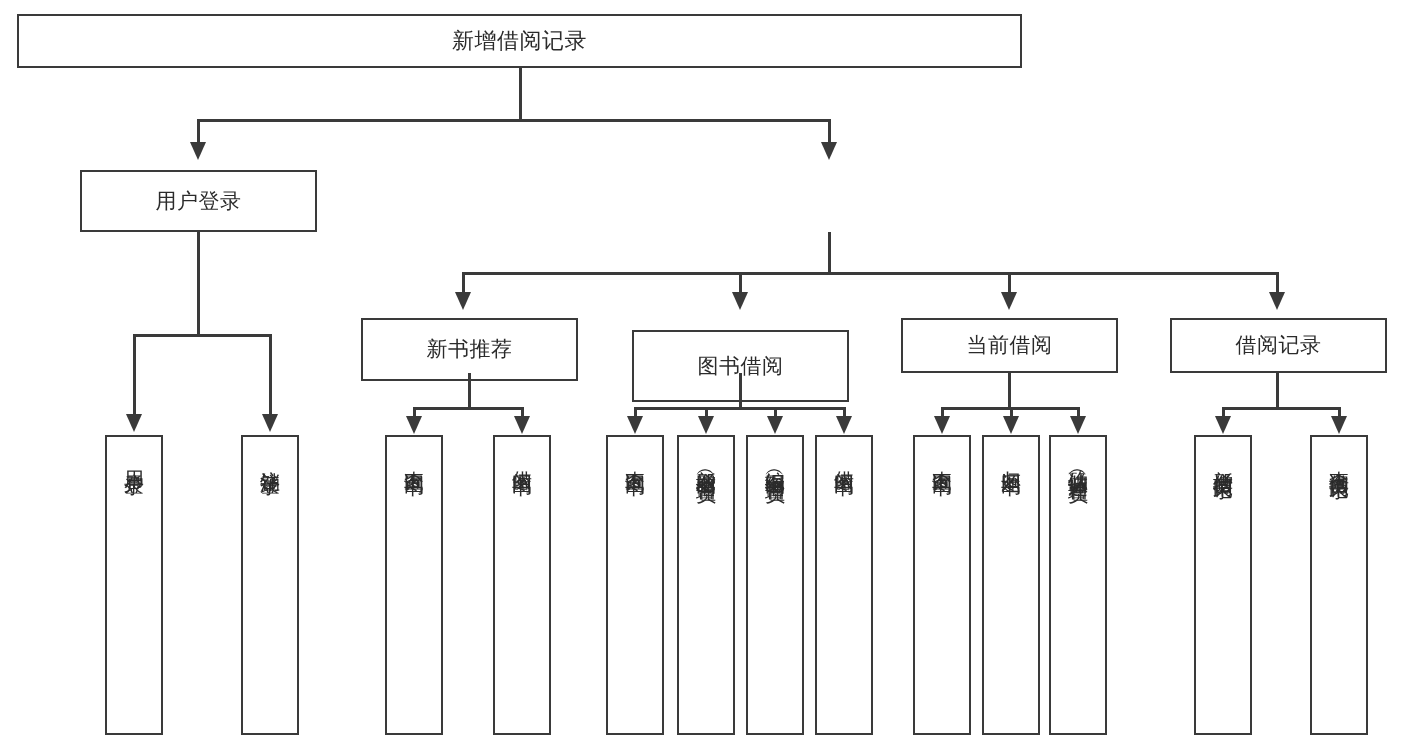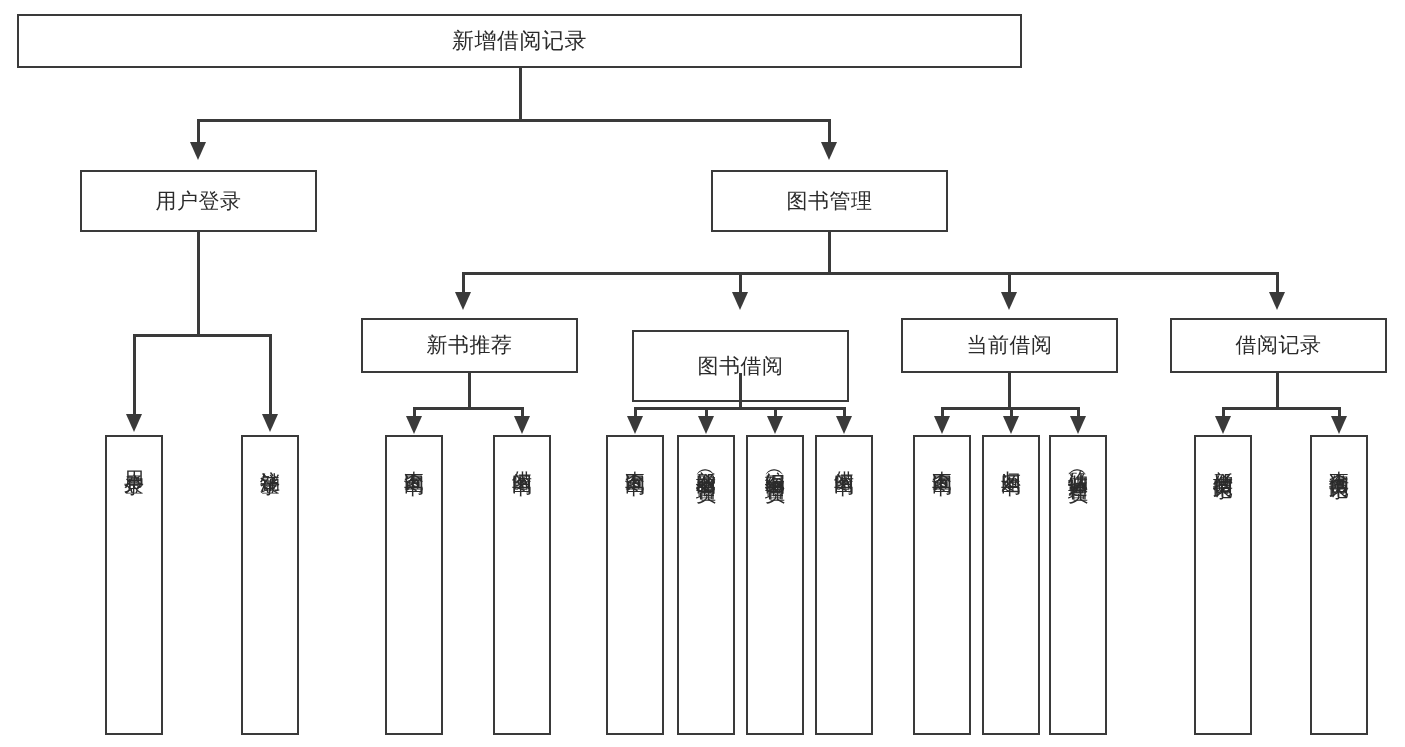--- a/index.html
+++ b/index.html
@@ -96,44 +96,41 @@
 
   <div class="conn h" style="left:197px; top:119px; width:634px; height:2.5px;"></div>
 
   <div class="conn v" style="left:197px; top:119px; width:2.5px; height:25px;"></div>
   <div class="arrow" style="left:190px; top:142px;"></div>
   <div class="conn v" style="left:828px; top:119px; width:2.5px; height:25px;"></div>
   <div class="arrow" style="left:821px; top:142px;"></div>
 
   <div class="node horiz" style="left:80px; top:170px; width:237px; height:62px;">
     <span class="node-label">用户登录</span>
-  </div>
-  <div class="node horiz" style="left:711px; top:170px; width:237px; height:62px;">
-    <span class="node-label">图书管理</span>
   </div>
 
   <div class="conn v" style="left:197px; top:232px; width:2.5px; height:104px;"></div>
   <div class="conn h" style="left:133px; top:334px; width:138px; height:2.5px;"></div>
   <div class="conn v" style="left:133px; top:334px; width:2.5px; height:82px;"></div>
   <div class="arrow" style="left:126px; top:414px;"></div>
   <div class="conn v" style="left:269px; top:334px; width:2.5px; height:82px;"></div>
   <div class="arrow" style="left:262px; top:414px;"></div>
 
   <div class="conn v" style="left:828px; top:232px; width:2.5px; height:42px;"></div>
   <div class="conn h" style="left:462px; top:272px; width:816px; height:2.5px;"></div>
   <div class="conn v" style="left:462px; top:272px; width:2.5px; height:22px;"></div>
   <div class="arrow" style="left:455px; top:292px;"></div>
   <div class="conn v" style="left:739px; top:272px; width:2.5px; height:22px;"></div>
   <div class="arrow" style="left:732px; top:292px;"></div>
   <div class="conn v" style="left:1008px; top:272px; width:2.5px; height:22px;"></div>
   <div class="arrow" style="left:1001px; top:292px;"></div>
   <div class="conn v" style="left:1276px; top:272px; width:2.5px; height:22px;"></div>
   <div class="arrow" style="left:1269px; top:292px;"></div>
 
-  <div class="node horiz" style="left:361px; top:318px; width:217px; height:55px;font-family:Liberation Serif, serif;">
+  <div class="node horiz" style="left:361px; top:318px; width:217px; height:63px;font-family:Liberation Serif, serif;">
     <span class="node-label">新书推荐</span>
   </div>
   <div class="node horiz" style="left:632px; top:318px; width:217px; height:72px;margin-top:12px;">
     <span class="node-label">图书借阅</span>
   </div>
   <div class="node horiz" style="left:901px; top:318px; width:217px; height:55px;">
     <span class="node-label">当前借阅</span>
   </div>
   <div class="node horiz" style="left:1170px; top:318px; width:217px; height:55px;">
     <span class="node-label">借阅记录</span>

